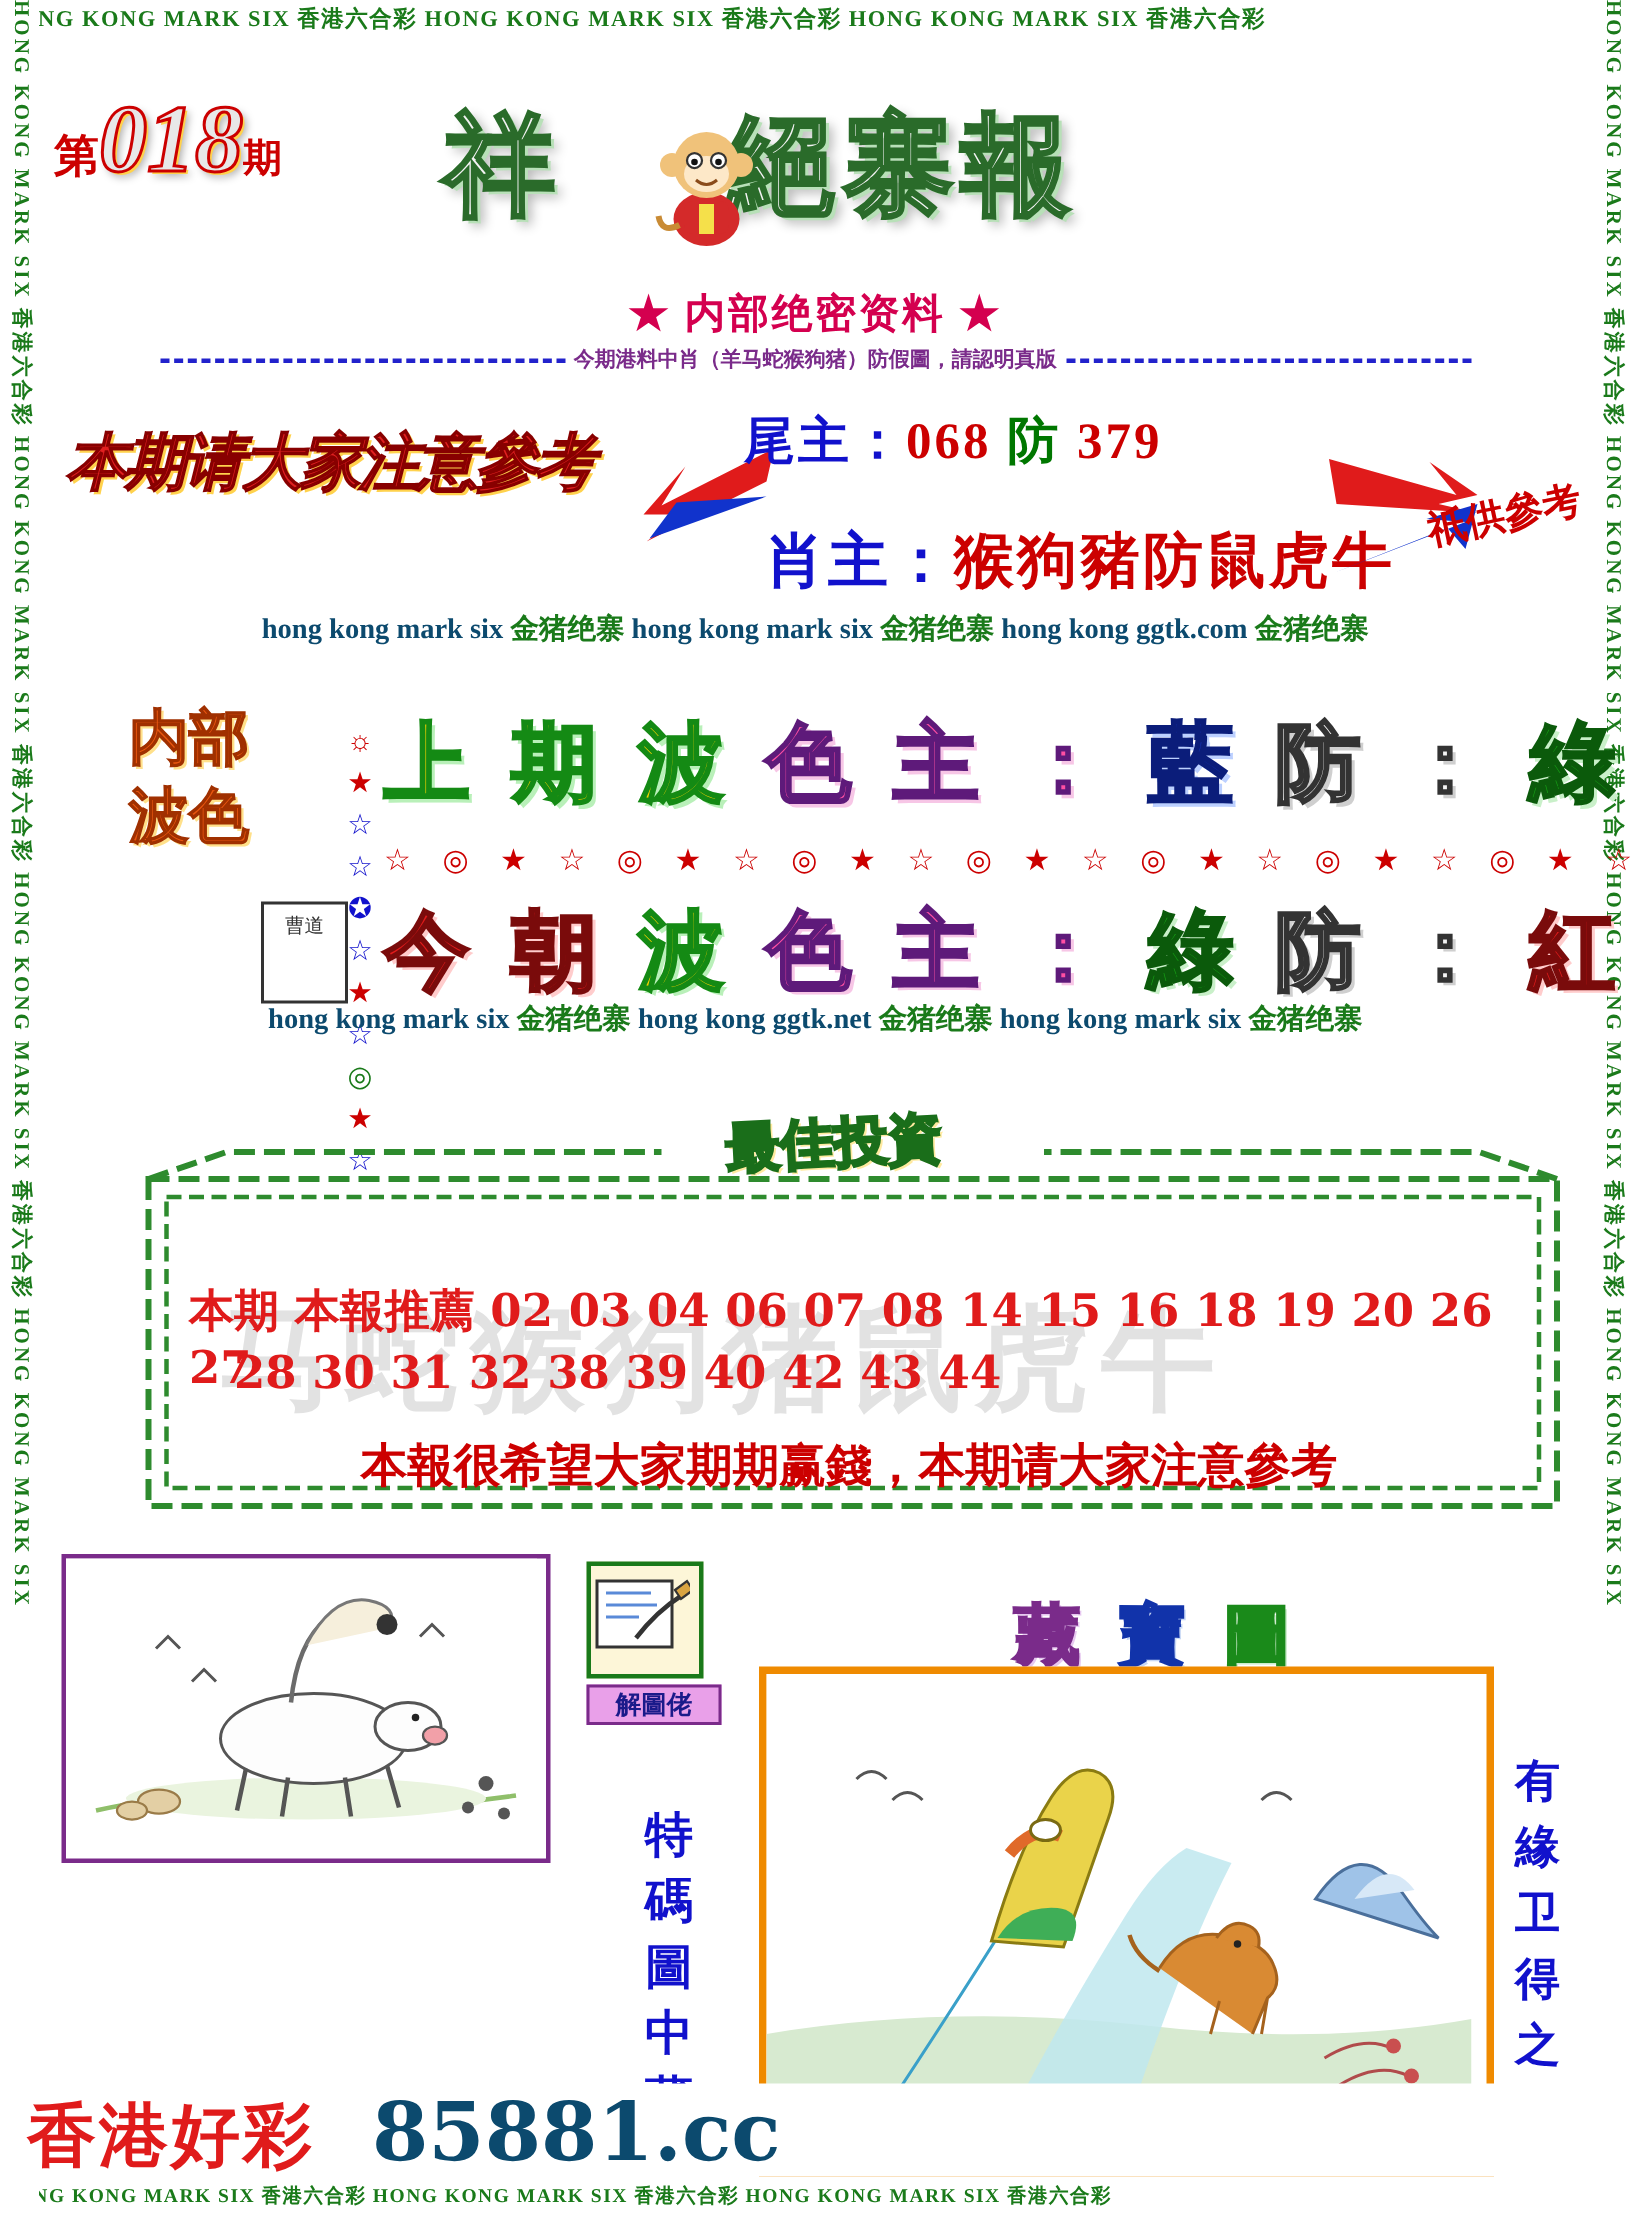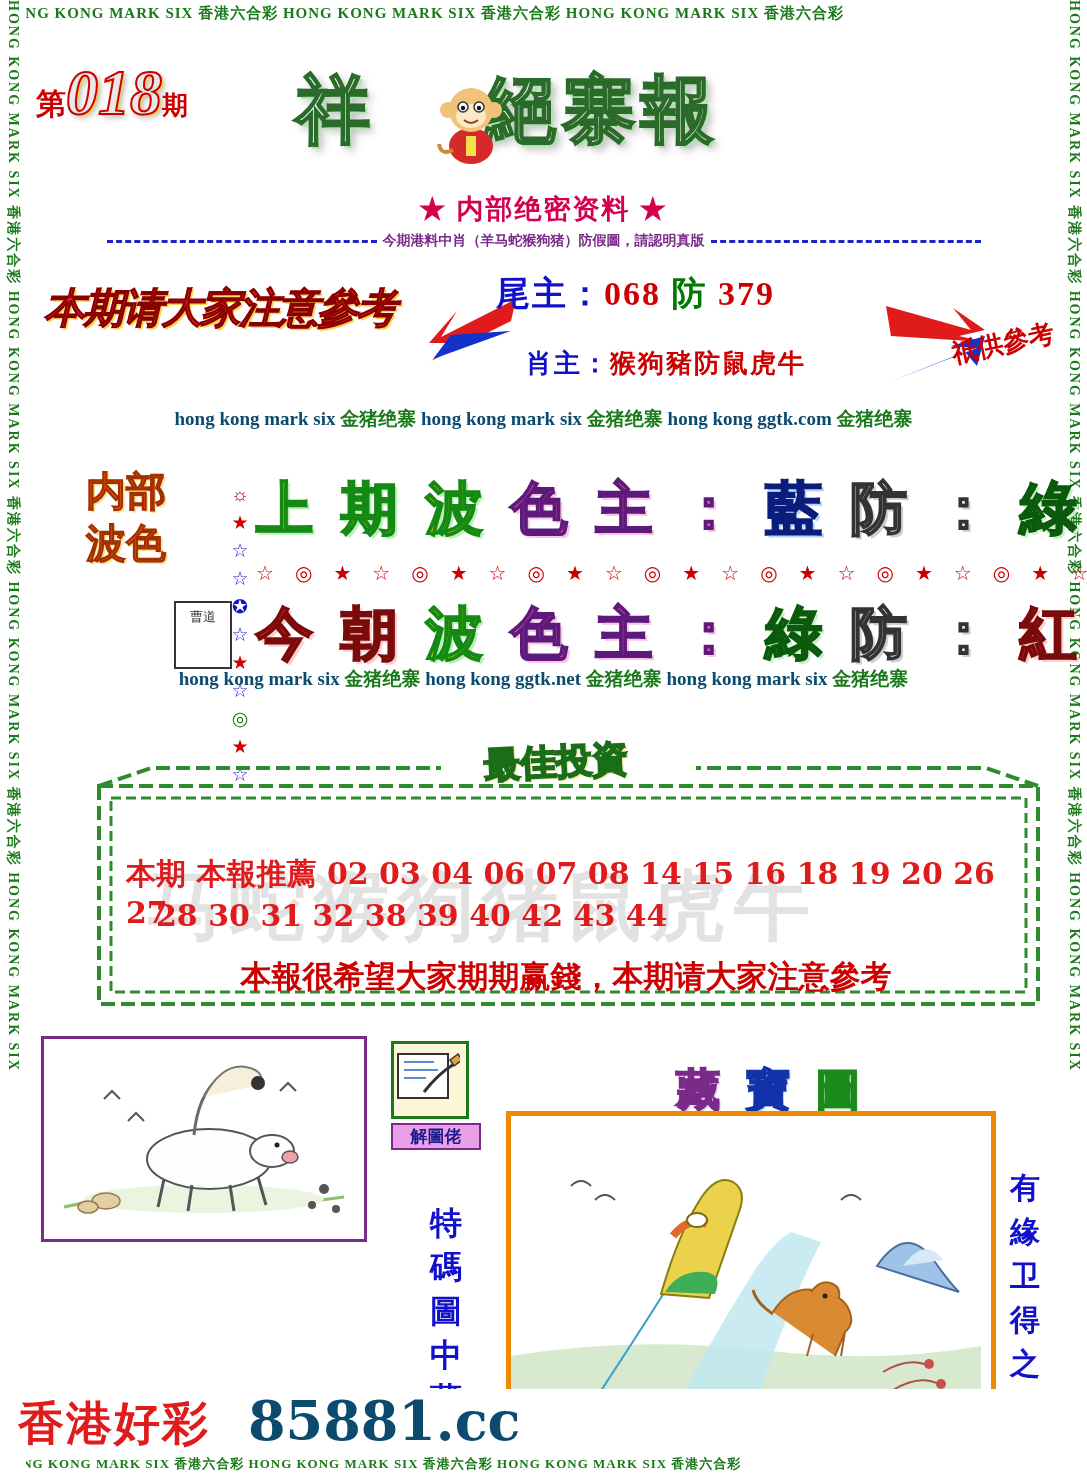--- a/index.html
+++ b/index.html
@@ -50,21 +50,21 @@
   .dashline .txt{display:inline-block;color:#7a2b8a;font-size:14px;font-weight:bold;padding:0 6px;vertical-align:middle;}
 
   
   .redline{position:absolute;left:18px;top:255px;width:380px;height:60px;
      font-size:41px;font-weight:bold;font-style:italic;color:#e02020;
      -webkit-text-stroke:1px #800;text-shadow:2px 2px 0 #ffd24d;
      font-family:"DejaVu Serif", serif;letter-spacing:-2px;}
   .weizhu{position:absolute;left:470px;top:245px;font-size:34px;font-weight:bold;color:#1111cc;letter-spacing:2px;}
   .weizhu .n{color:#cc0000;}
   .weizhu .f{color:#007700;}
-  .qianzhu{position:absolute;left:500px;top:320px;font-size:26px;font-weight:bold;color:#1111cc;letter-spacing:2px;}
+  .qianzhu{position:absolute;left:484px;top:320px;font-size:40px;font-weight:bold;color:#1111cc;letter-spacing:2px;}
   .qianzhu .r{color:#cc0000;}
   .refonly{position:absolute;left:925px;top:300px;font-size:26px;font-weight:bold;color:#cc0000;
      transform:rotate(-12deg);}
   .arrow{position:absolute;}
 
   
   .mqline{position:absolute;left:15px;width:1005px;text-align:center;font-size:19px;font-weight:bold;}
   .mqline .en{color:#0c4a6e;}
   .mqline .cn{color:#1a7a1a;}
 

